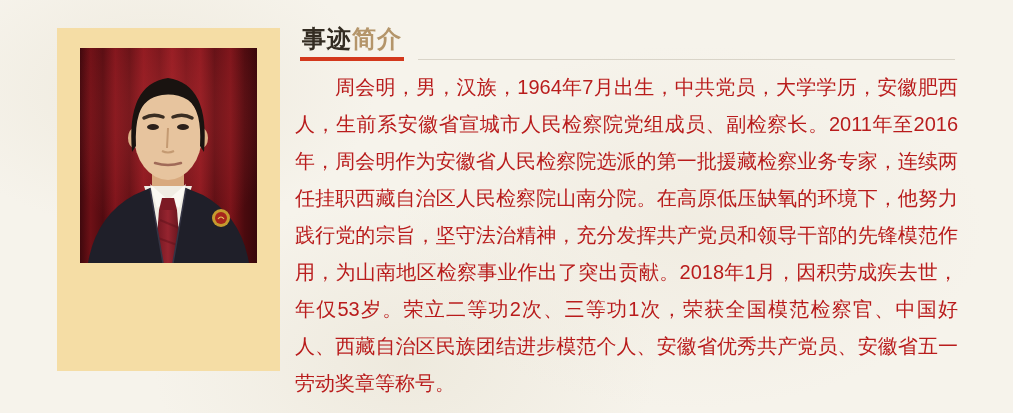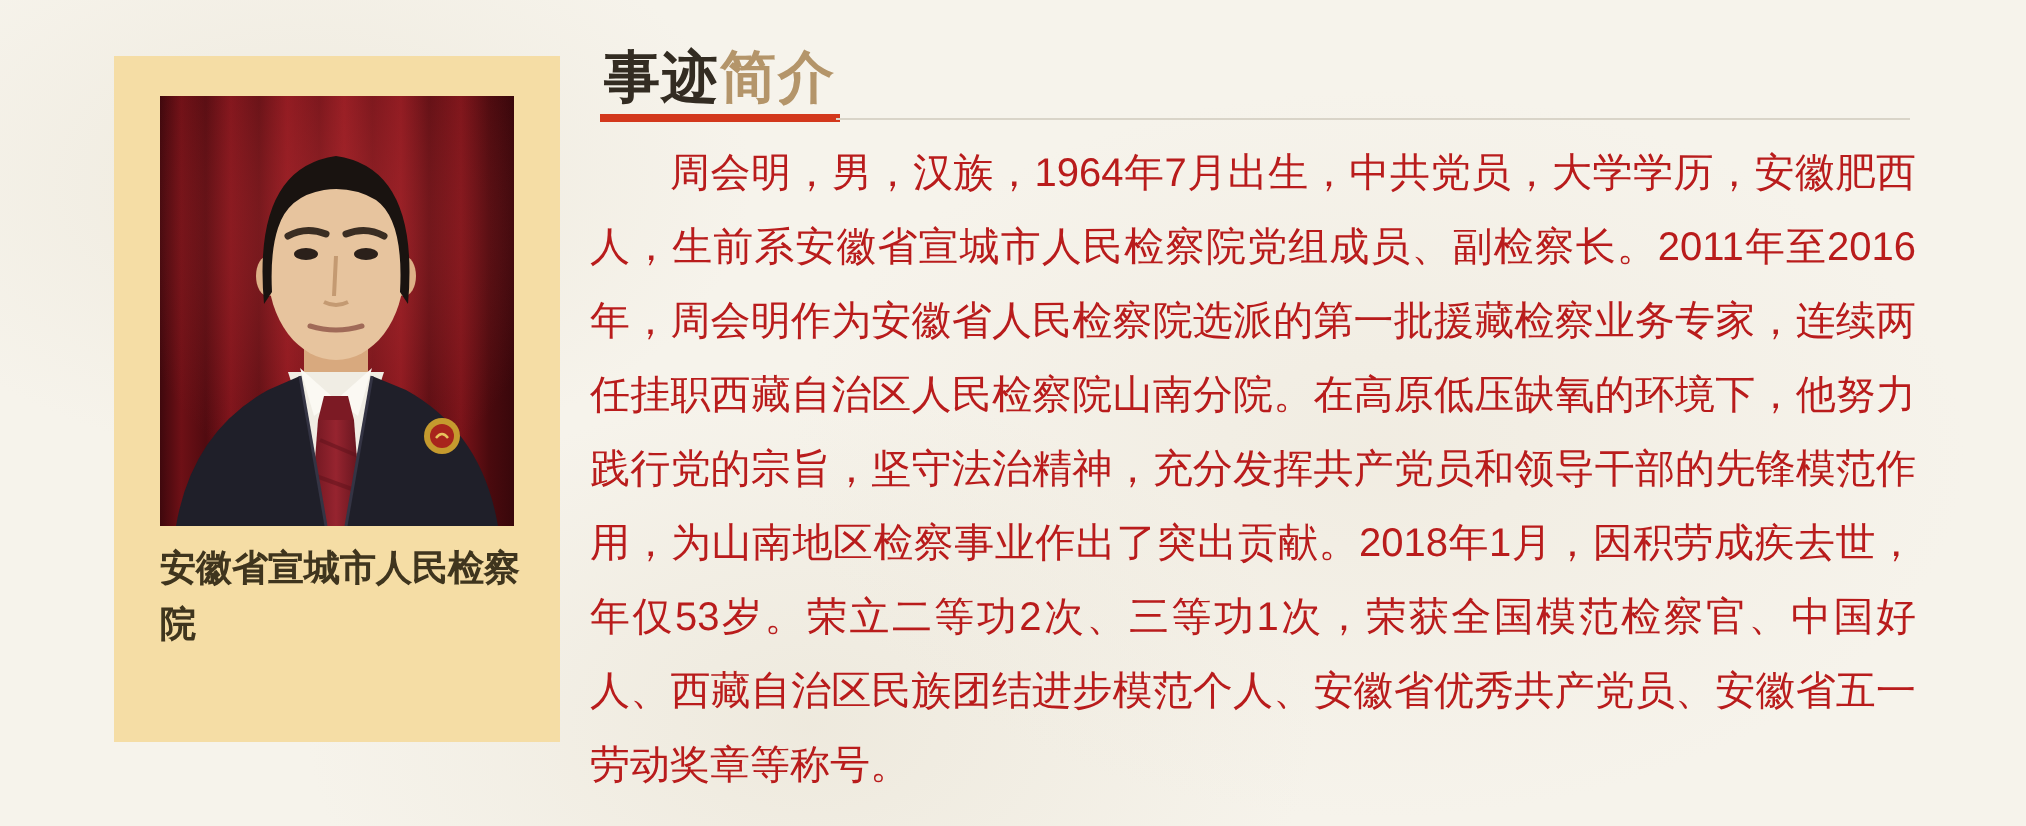--- a/index.html
+++ b/index.html
@@ -29,21 +29,21 @@
   .caption {
     position: absolute; left: 23px; top: 242px; width: 192px;
     font-size: 18px; line-height: 28px; font-weight: bold;
     color: #3f351e; word-break: break-all;
   }
   .caption p { margin: 0; }
 
   
   .section-title {
     position: absolute; left: 300px; top: 24px; margin: 0;
-    font-size: 28px; line-height: 30px; font-weight: bold;
+    font-size: 24px; line-height: 30px; font-weight: bold;
     letter-spacing: 1px; padding: 0 2px 3px 2px;
     border-bottom: 4px solid #d3381c;
   }
   .t-dark { color: #332c22; }
   .t-gold { color: #b4956a; }
   .header-rule {
     position: absolute; left: 418px; top: 59px; width: 537px;
     height: 0; border-top: 1px solid #d9d4c8;
   }
   .bio-text {
@@ -114,21 +114,20 @@
           <path d="M106,140 L93,215" stroke="#343444" stroke-width="1.5"></path>
           <g>
             <circle cx="141" cy="170" r="9" fill="#c59a2e"></circle>
             <circle cx="141" cy="170" r="6" fill="#a8241c"></circle>
             <path d="M138,171 q3,-4 6,0" stroke="#e7c35c" stroke-width="1.2" fill="none"></path>
           </g>
         </g>
       </svg>
     </div>
     <div class="caption">
-      <p>安徽省宣城市人民检察院</p>
     </div>
   </section>
 
   <section>
     <h2 class="section-title"><span class="t-dark">事迹</span><span class="t-gold">简介</span></h2>
     <div class="header-rule"></div>
     <p class="bio-text">周会明，男，汉族，1964年7月出生，中共党员，大学学历，安徽肥西人，生前系安徽省宣城市人民检察院党组成员、副检察长。2011年至2016年，周会明作为安徽省人民检察院选派的第一批援藏检察业务专家，连续两任挂职西藏自治区人民检察院山南分院。在高原低压缺氧的环境下，他努力践行党的宗旨，坚守法治精神，充分发挥共产党员和领导干部的先锋模范作用，为山南地区检察事业作出了突出贡献。2018年1月，因积劳成疾去世，年仅53岁。荣立二等功2次、三等功1次，荣获全国模范检察官、中国好人、西藏自治区民族团结进步模范个人、安徽省优秀共产党员、安徽省五一劳动奖章等称号。</p>
   </section>
 
 </div>

